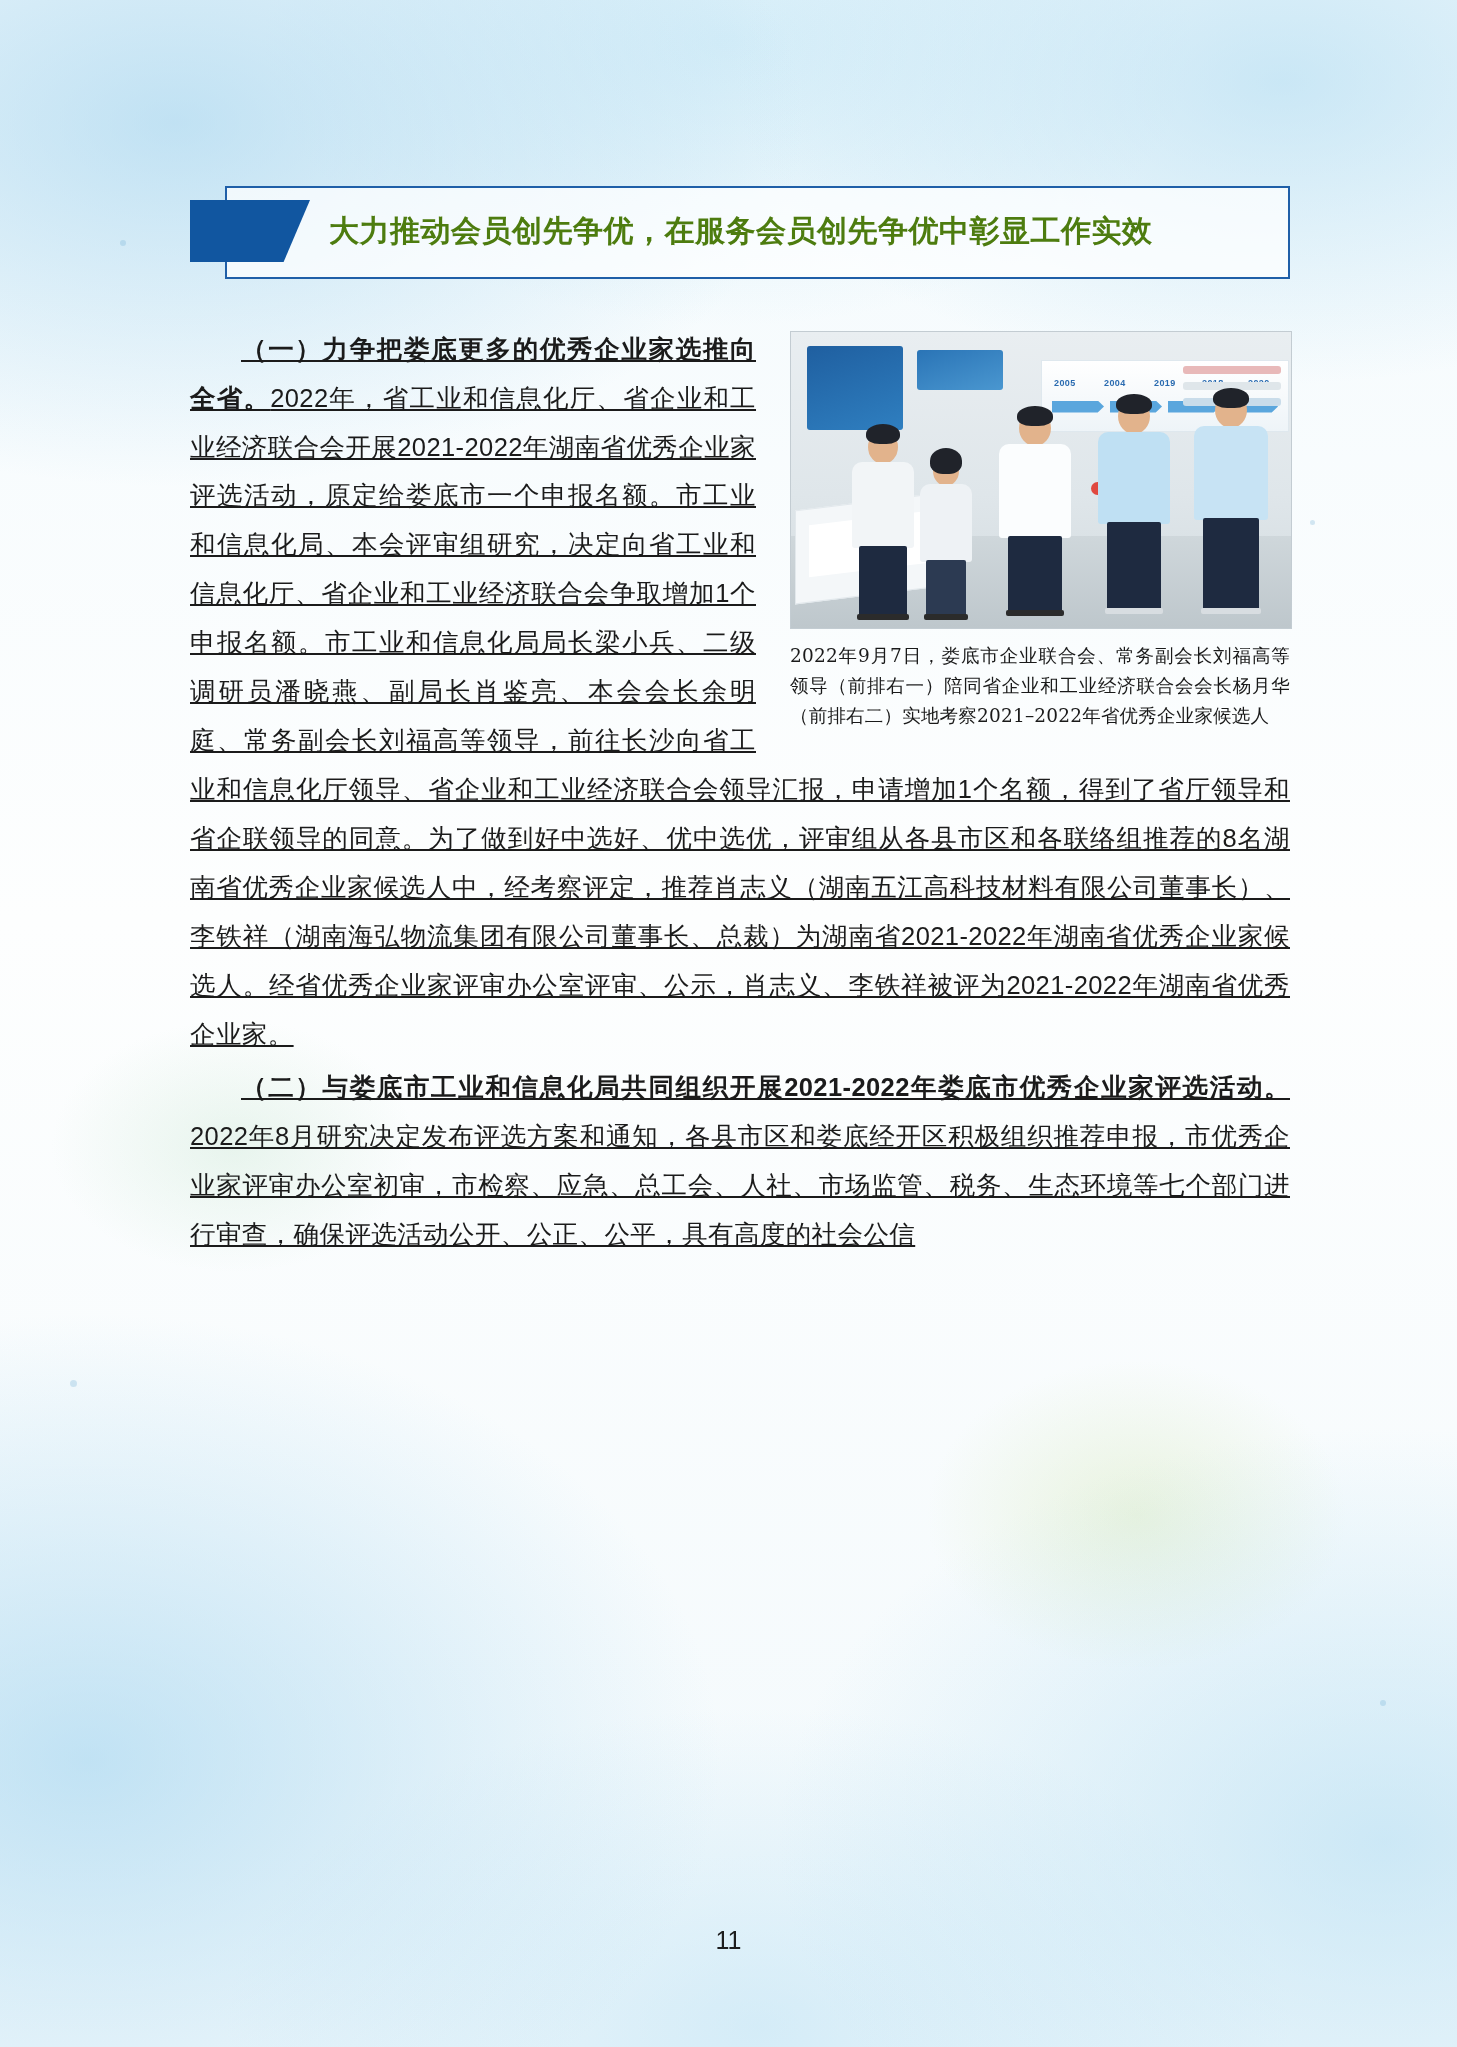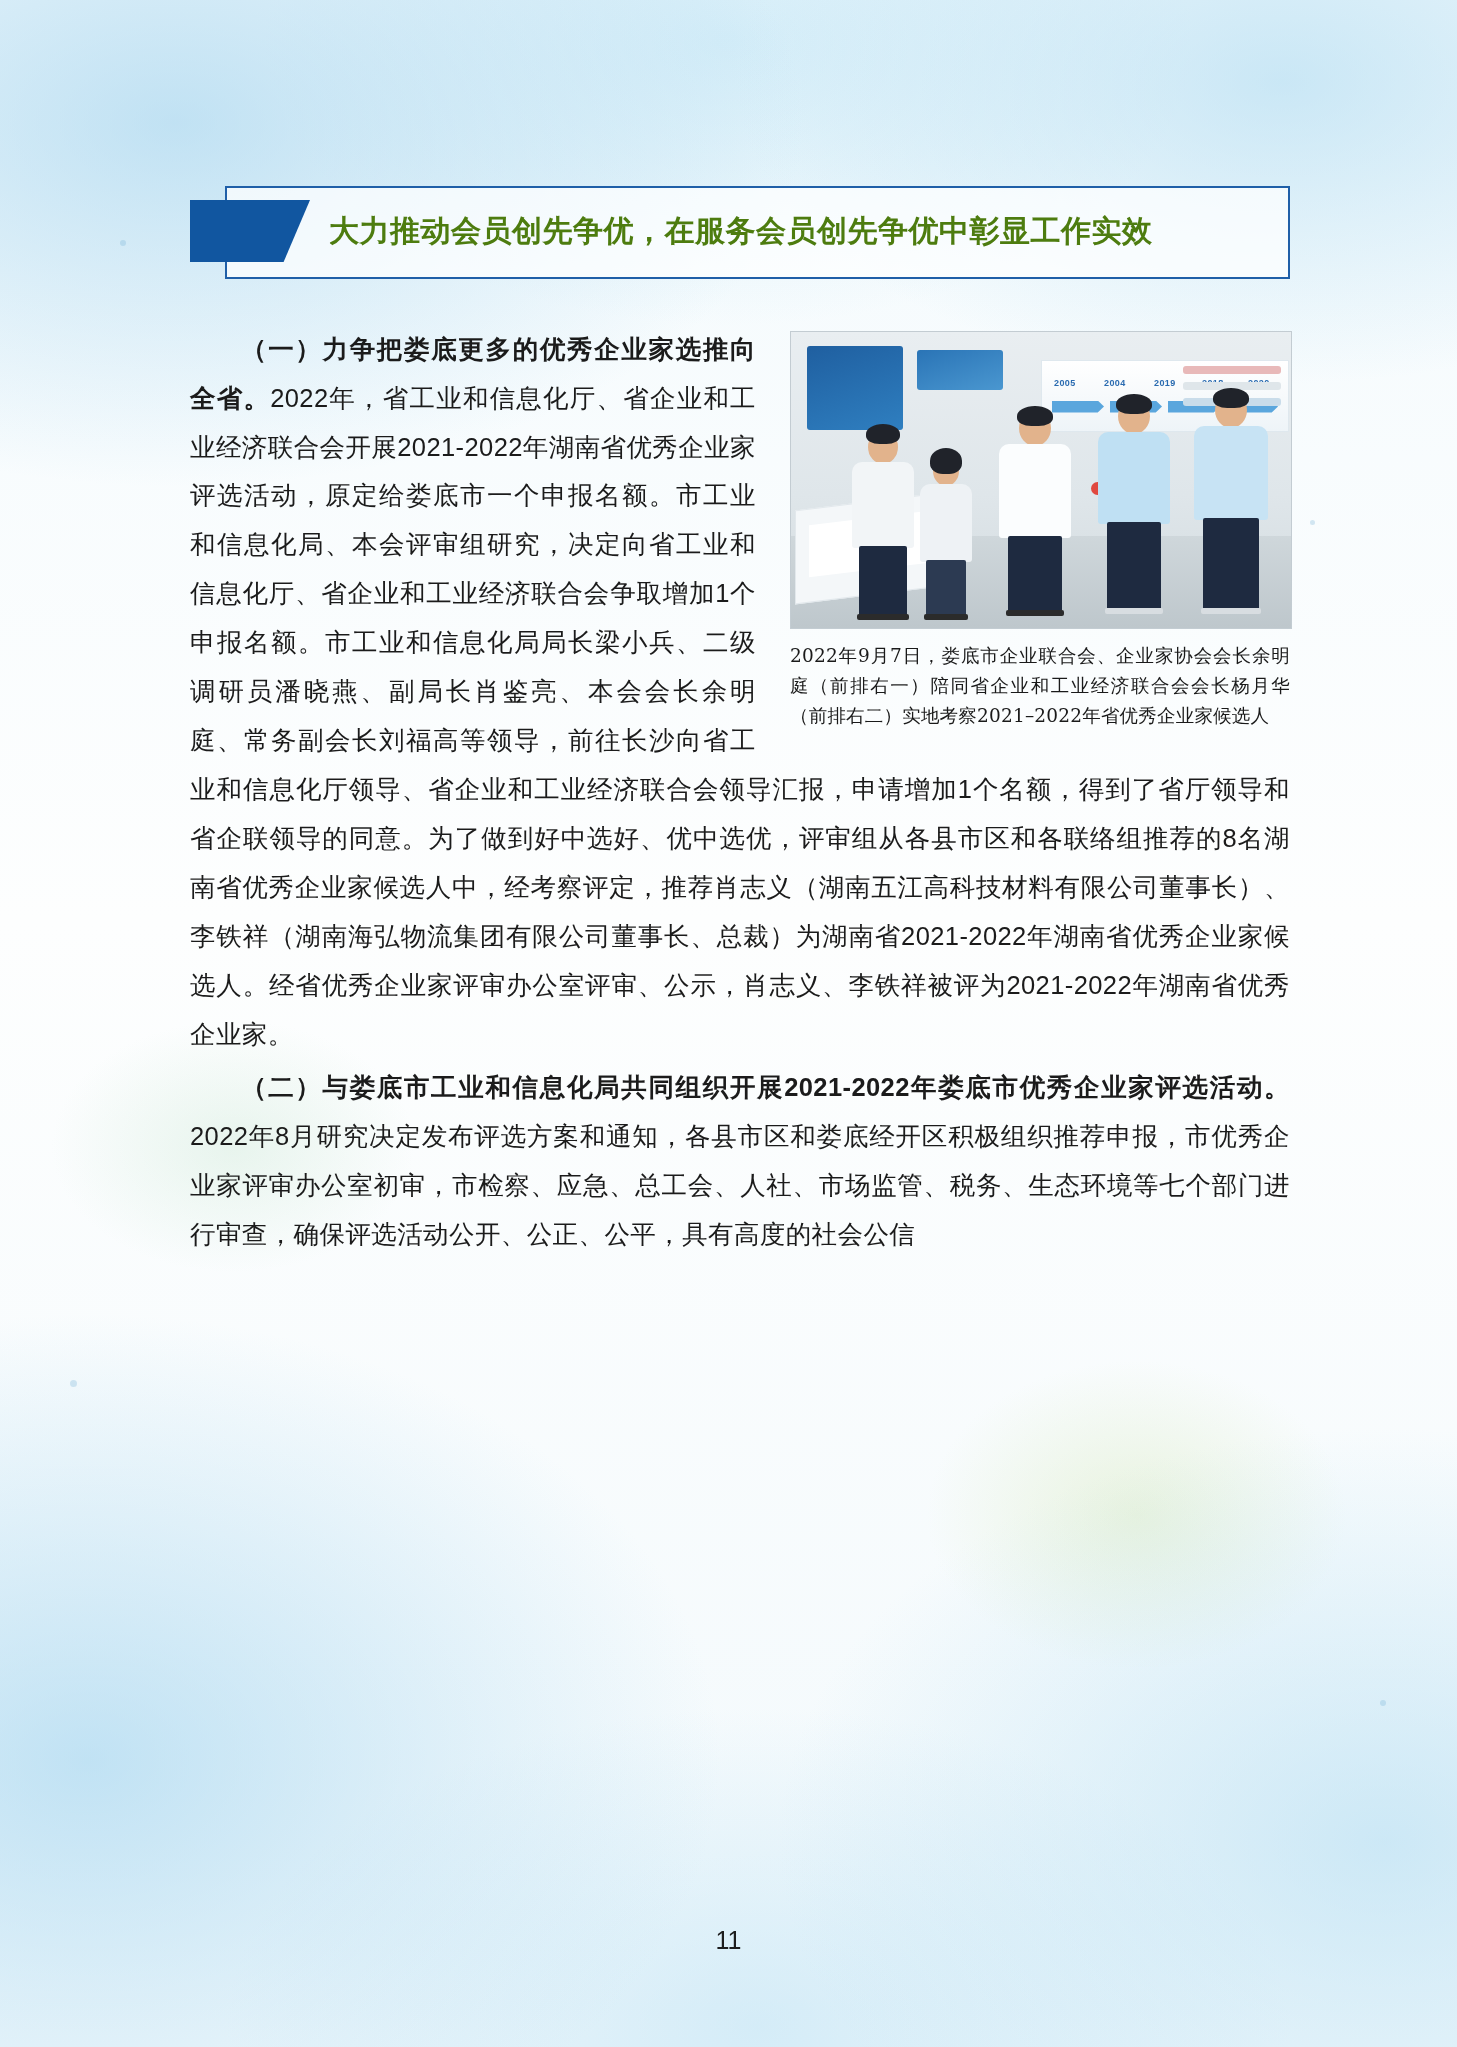--- a/index.html
+++ b/index.html
@@ -80,21 +80,21 @@
   }
 
   
   .body-col {
     font-size: 25.5px;
     line-height: 1.92;
     color: #1b1b1b;
     text-align: justify;
     letter-spacing: 0.4px;
   }
-  .indent { text-indent: 2em; display: block; }
+  .indent { text-indent: 2em; display: block; text-decoration: underline; }
   .bold { font-weight: bold; }
 
   
   .figure {
     float: right;
     width: 500px;
     margin: 6px 0 14px 34px;
   }
   .figure-img {
     width: 500px;
@@ -267,21 +267,21 @@
           <div class="p-shoes" style="top:212px; width:58px; background:#d8dde1;"></div>
         </div>
         <div class="person" style="left:394px; width:92px; height:230px;">
           <div class="p-head" style="top:0px; width:32px; height:36px;"></div>
           <div class="p-hair" style="top:-4px; width:36px; height:20px;"></div>
           <div class="p-body" style="top:34px; width:74px; height:94px; background:#c7e3f4;"></div>
           <div class="p-legs" style="top:126px; width:56px; height:92px;"></div>
           <div class="p-shoes" style="top:216px; width:60px; background:#d8dde1;"></div>
         </div>
       </div>
-      <div class="figure-caption">2022年9月7日，娄底市企业联合会、企业家协会会长余明庭（前排右一）陪同省企业和工业经济联合会会长杨月华（前排右二）实地考察2021–2022年省优秀企业家候选人</div>
+      <div class="figure-caption">2022年9月7日，娄底市企业联合会、常务副会长刘福高等领导（前排右一）陪同省企业和工业经济联合会会长杨月华（前排右二）实地考察2021–2022年省优秀企业家候选人</div>
     </div>
 
     <div class="para">
       <span class="indent">
         <span class="bold">（一）力争把娄底更多的优秀企业家选推向全省。</span><span>2022年，省工业和信息化厅、省企业和工业经济联合会开展2021-2022年湖南省优秀企业家评选活动，原定给娄底市一个申报名额。市工业和信息化局、本会评审组研究，决定向省工业和信息化厅、省企业和工业经济联合会争取增加1个申报名额。市工业和信息化局局长梁小兵、二级调研员潘晓燕、副局长肖鉴亮、本会会长余明庭、常务副会长刘福高等领导，前往长沙向省工业和信息化厅领导、省企业和工业经济联合会领导汇报，申请增加1个名额，得到了省厅领导和省企联领导的同意。为了做到好中选好、优中选优，评审组从各县市区和各联络组推荐的8名湖南省优秀企业家候选人中，经考察评定，推荐肖志义（湖南五江高科技材料有限公司董事长）、李铁祥（湖南海弘物流集团有限公司董事长、总裁）为湖南省2021-2022年湖南省优秀企业家候选人。经省优秀企业家评审办公室评审、公示，肖志义、李铁祥被评为2021-2022年湖南省优秀企业家。</span>
       </span>
     </div>
 
     <div class="para">
       <span class="indent">

